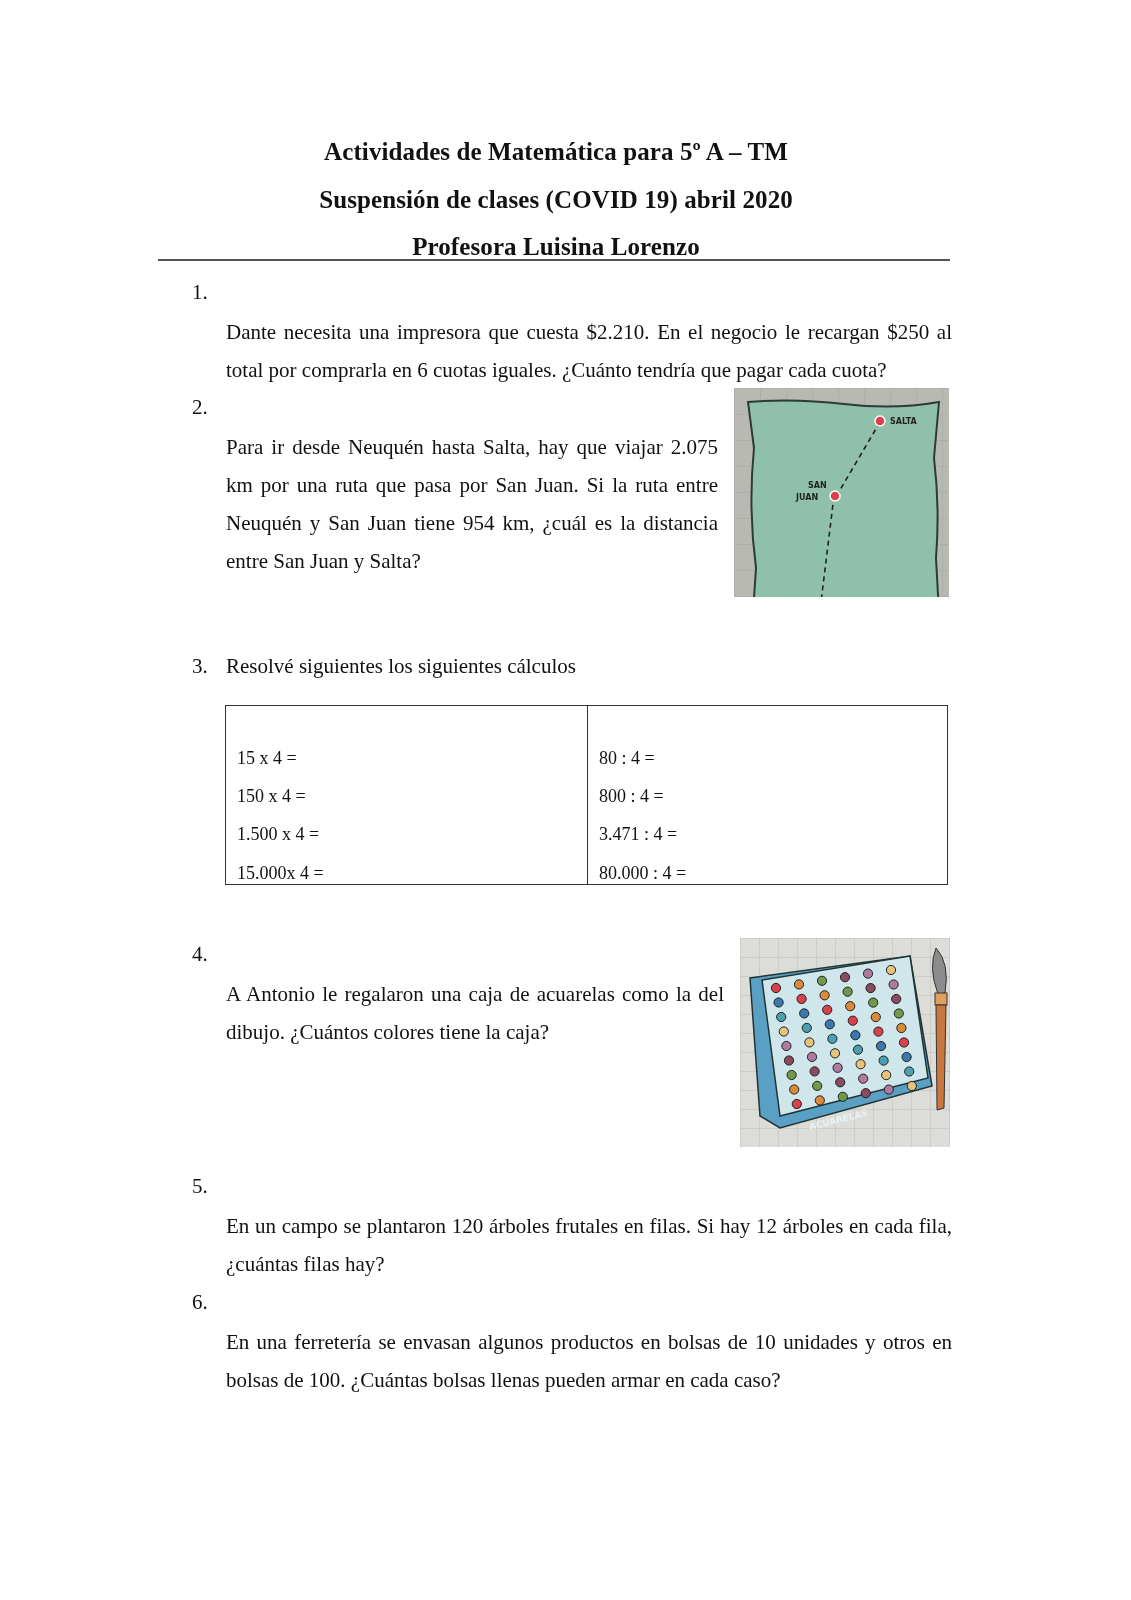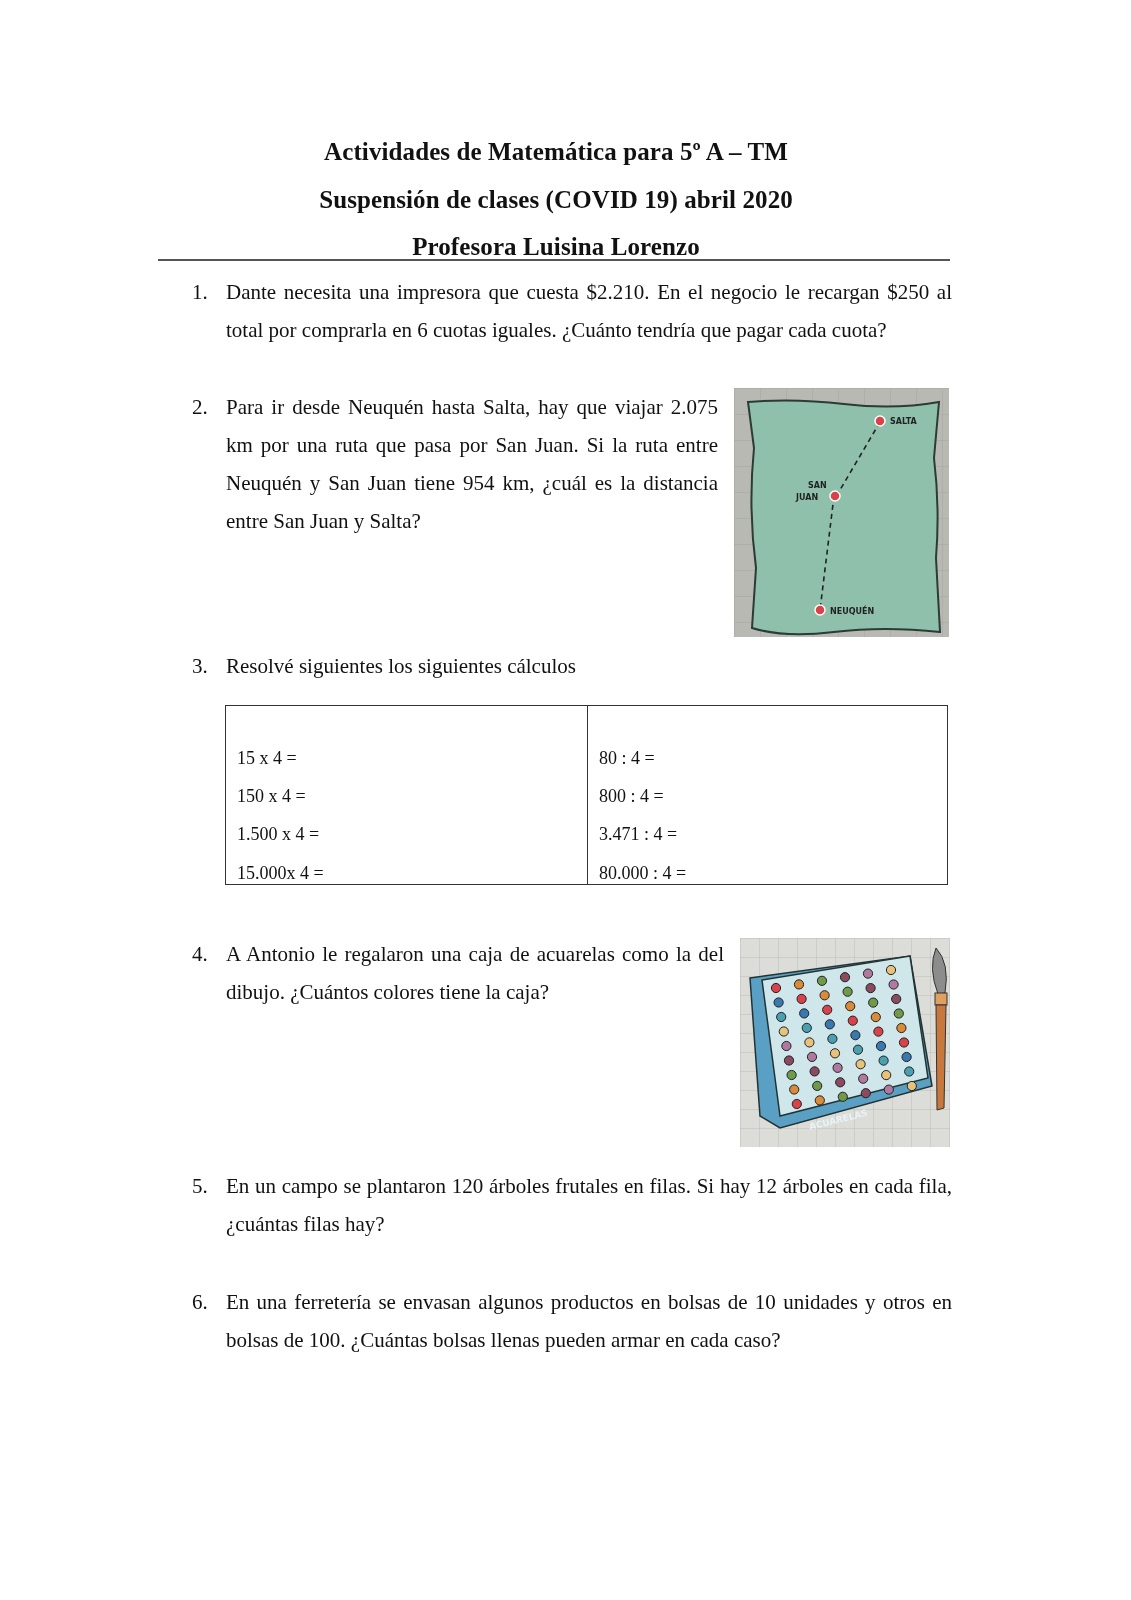--- a/index.html
+++ b/index.html
@@ -13,21 +13,21 @@
   }
   .rule {
     position: absolute; left: 158px; top: 259px; width: 792px; height: 0;
     border-top: 2px solid #555;
   }
   .item {
     position: absolute; font-size: 21px; line-height: 38px;
   }
   .item .num { position: absolute; left: 0; top: 0; width: 30px; }
   .item .text { position: absolute; left: 34px; top: 0; text-align: justify; }
-  .item .text.justify { text-align-last: left; }
+  .item .text.justify { text-align-last: left; margin-top: 40px; }
 
   #q1 { left: 192px; top: 273px; width: 760px; }
   #q1 .text { width: 726px; }
   #q2 { left: 192px; top: 388px; width: 530px; }
   #q2 .text { width: 492px; }
   #q3 { left: 192px; top: 647px; width: 760px; }
   #q3 .text { width: 726px; }
   #q4 { left: 192px; top: 935px; width: 535px; }
   #q4 .text { width: 498px; }
   #q5 { left: 192px; top: 1167px; width: 760px; }
@@ -40,21 +40,21 @@
     border: 1.5px solid #333; box-sizing: border-box; display: flex;
   }
   .calc-col { position: relative; flex: 0 0 auto; height: 100%; box-sizing: border-box; }
   .calc-col.left { width: 362px; border-right: 1.5px solid #333; }
   .calc-col.right { flex: 1 1 auto; }
   .calc-col .cell {
     position: absolute; left: 11px; font-size: 18px; line-height: 24px; white-space: nowrap;
   }
 
   .fig { position: absolute; overflow: hidden; }
-  #map-fig { left: 734px; top: 388px; width: 215px; height: 249px; background: #b9b9b4; }
+  #map-fig { left: 734px; top: 388px; width: 215px; height: 209px; background: #b9b9b4; }
   #paint-fig { left: 740px; top: 938px; width: 210px; height: 209px; background: #dcdcd8; }
   .fig svg { display: block; }
   .map-label {
     font-family: "DejaVu Sans", sans-serif; font-size: 8px; fill: #222; font-weight: bold;
   }
 </style>
 </head>
 <body>
 
 <div class="header">

